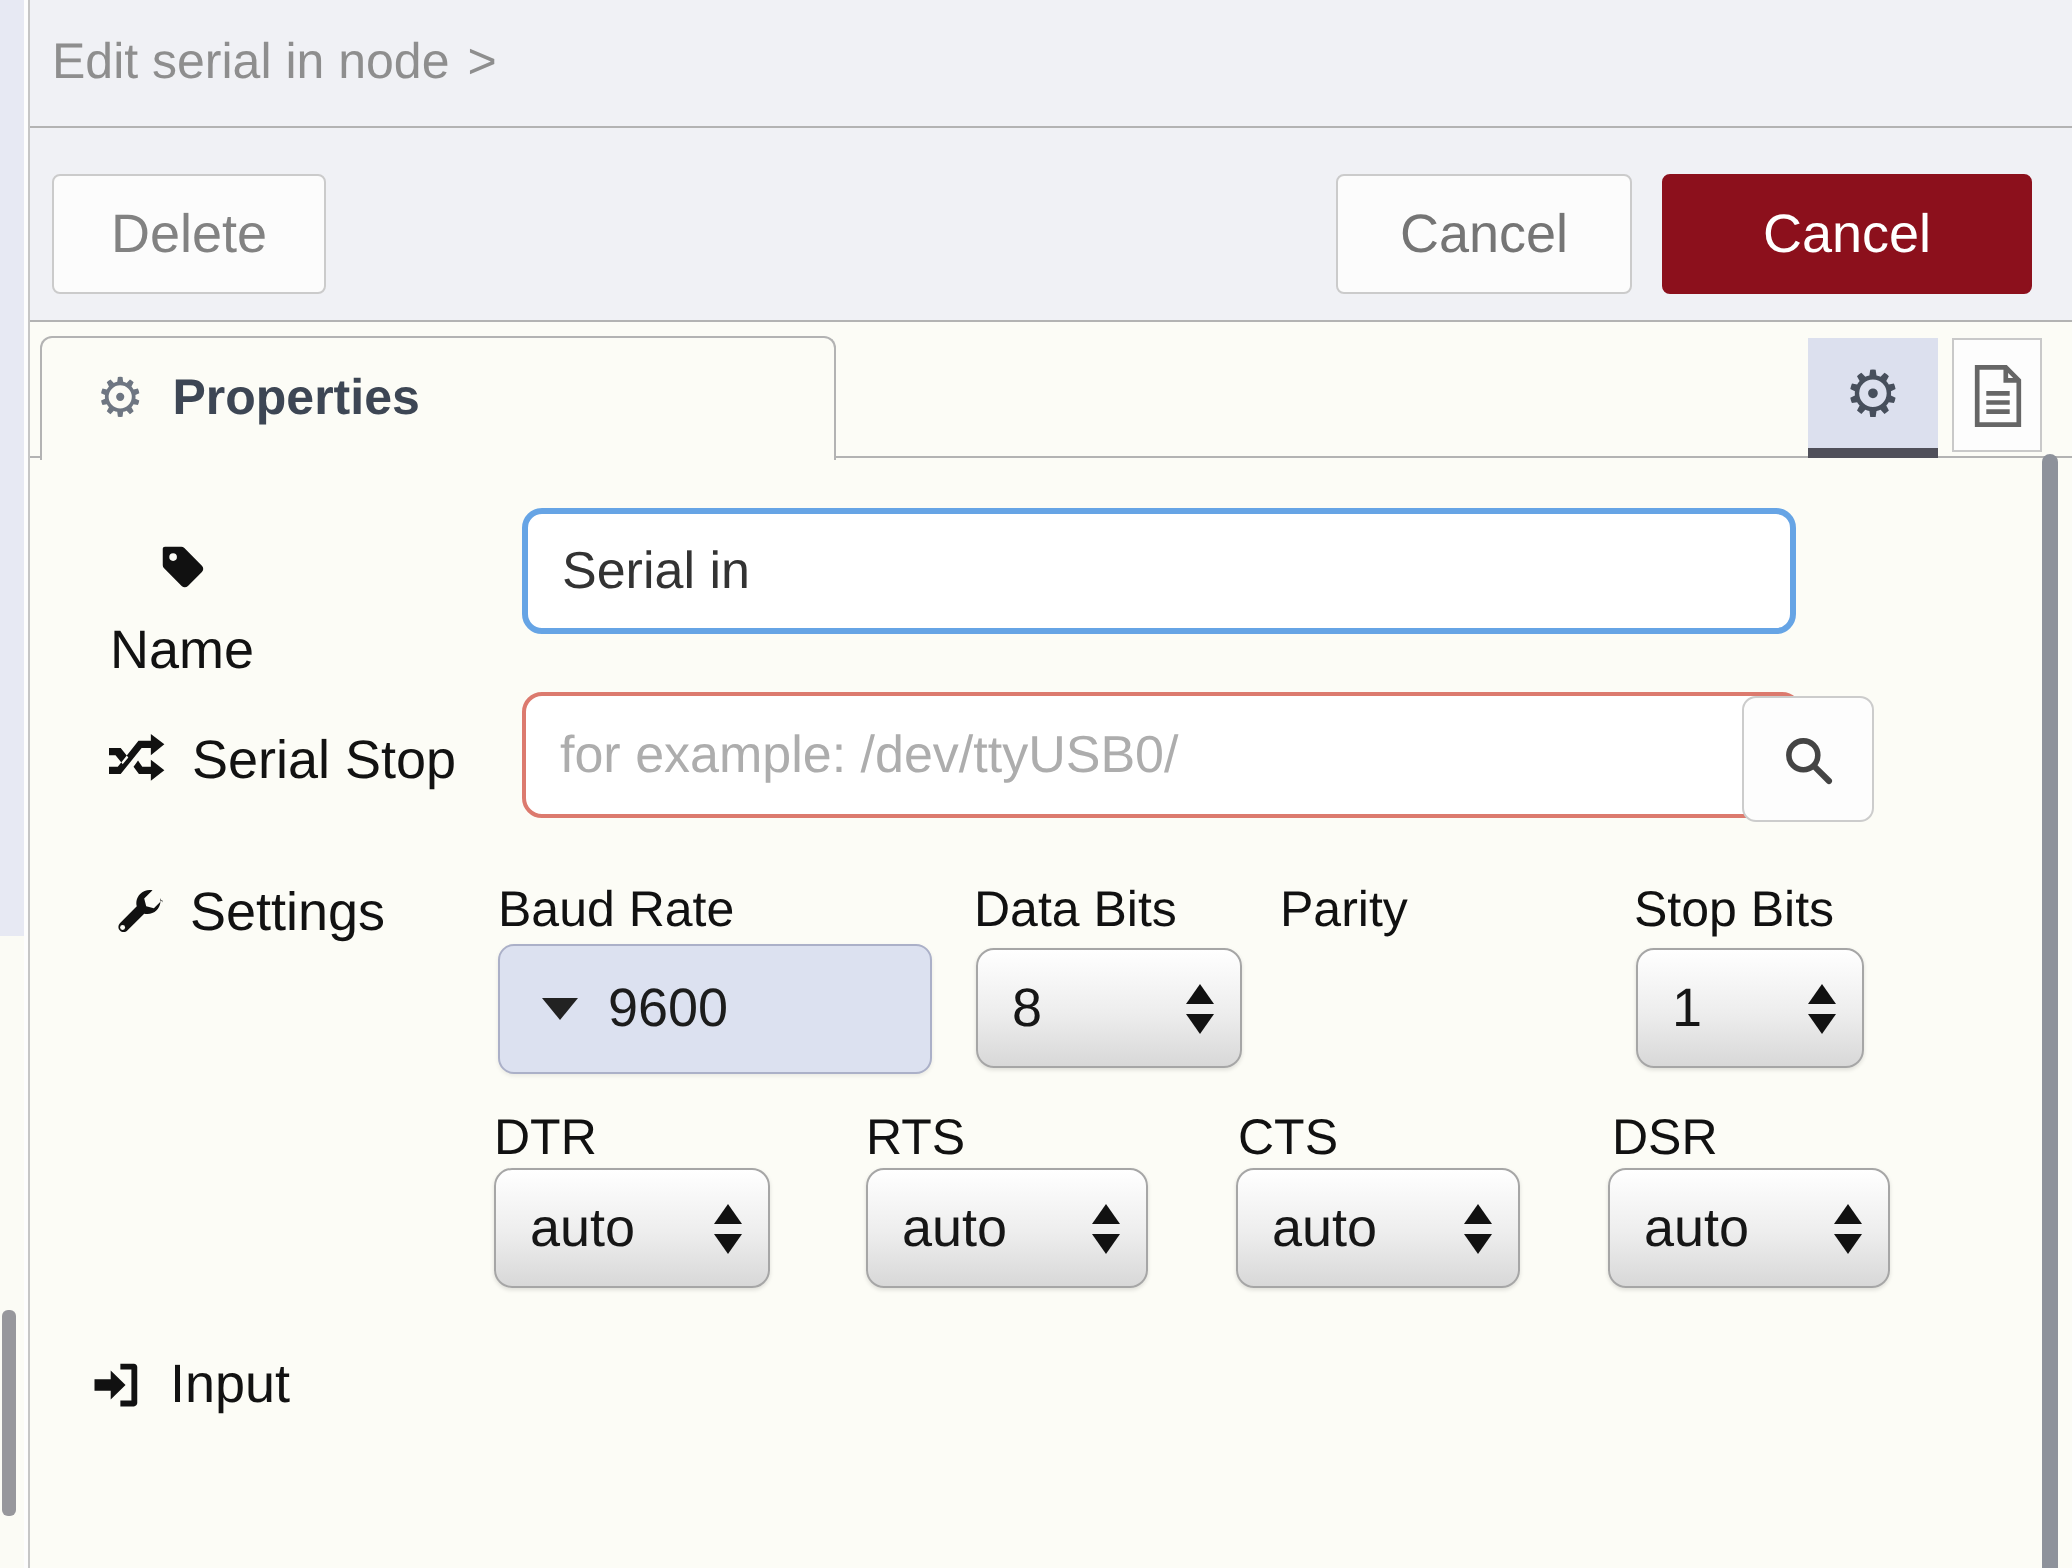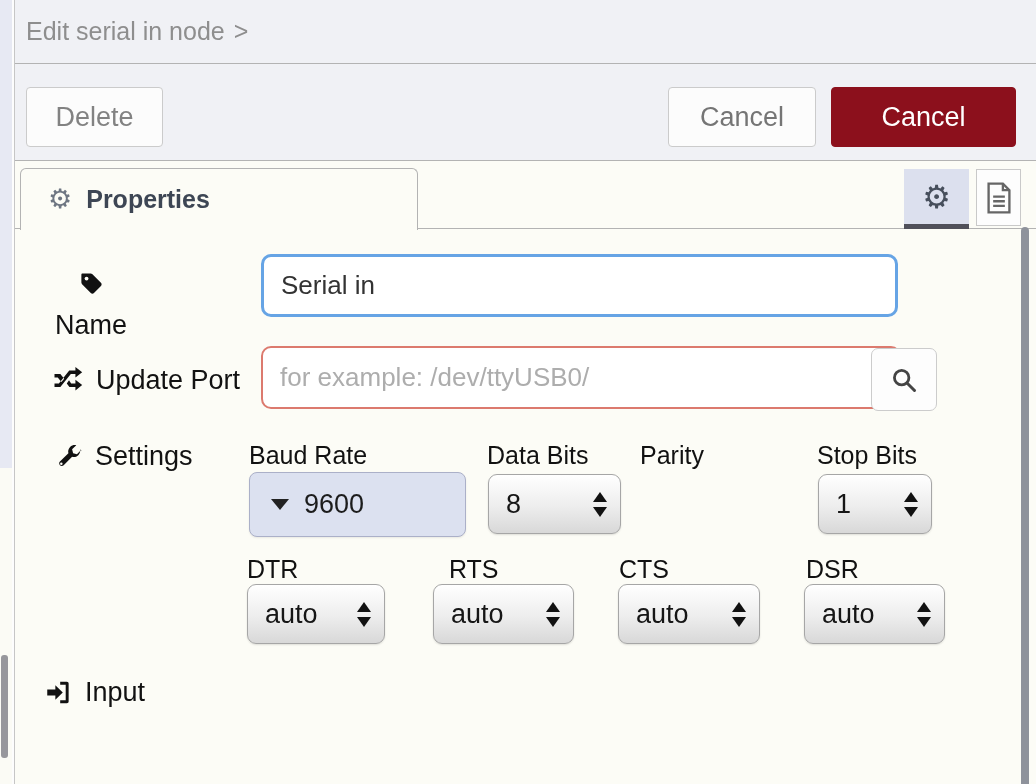--- a/index.html
+++ b/index.html
@@ -103,21 +103,21 @@
         <circle cx="7.6" cy="7.6" r="1.7" fill="#fcfcf6"></circle>
       </svg>
       <span>Name</span>
     </div>
     <input class="txt-input name-input" type="text" value="Serial in" style="">
 
     <div class="flabel" style="left:38px; top:133px;">
       <svg width="30" height="27" viewBox="0 0 26 24">
         <path d="M1 6.2h5.2l3.4 4.2-2.5 3-3.2-4H1zM1 17.8h5.2L15.5 6.2h4.1v3.2l6-4.8-6-4.6v3H14.1L4.9 14.6H1zM11.9 14.6l2.4 3.2h5.3v3l6-4.7-6-4.7v3.2h-3.8l-1.9-2.8z" fill="#111"></path>
       </svg>
-      <span>Update Port</span>
+      <span>Serial Stop</span>
     </div>
     <input class="txt-input port-input" type="text" placeholder="for example: /dev/ttyUSB0/" style="">
     <div class="search-btn">
       <svg width="28" height="28" viewBox="0 0 24 24">
         <circle cx="10" cy="10" r="6.2" fill="none" stroke="#444" stroke-width="2.4"></circle>
         <path d="M14.8 14.8 L21 21" stroke="#444" stroke-width="2.6" stroke-linecap="round"></path>
       </svg>
     </div>
 
     <div class="flabel" style="left:40px; top:209px;">
@@ -147,21 +147,21 @@
     </div>
     <div class="mac-select" style="left:803px; top:244px; width:114px;">
       <span>1</span>
       <span class="spin">
           <span class="tri-up"></span>
           <span class="tri-down"></span>
         </span>
     </div>
 
     <span class="collabel" style="left:232px; top:325px;">DTR</span>
-    <span class="collabel" style="left:434px; top:325px;">RTS</span>
+    <span class="collabel" style="left:418px; top:325px;">RTS</span>
     <span class="collabel" style="left:604px; top:325px;">CTS</span>
     <span class="collabel" style="left:791px; top:325px;">DSR</span>
 
     <div class="mac-select" style="left:232px; top:354px; width:138px;">
       <span>auto</span>
       <span class="spin">
           <span class="tri-up"></span>
           <span class="tri-down"></span>
         </span>
     </div>

